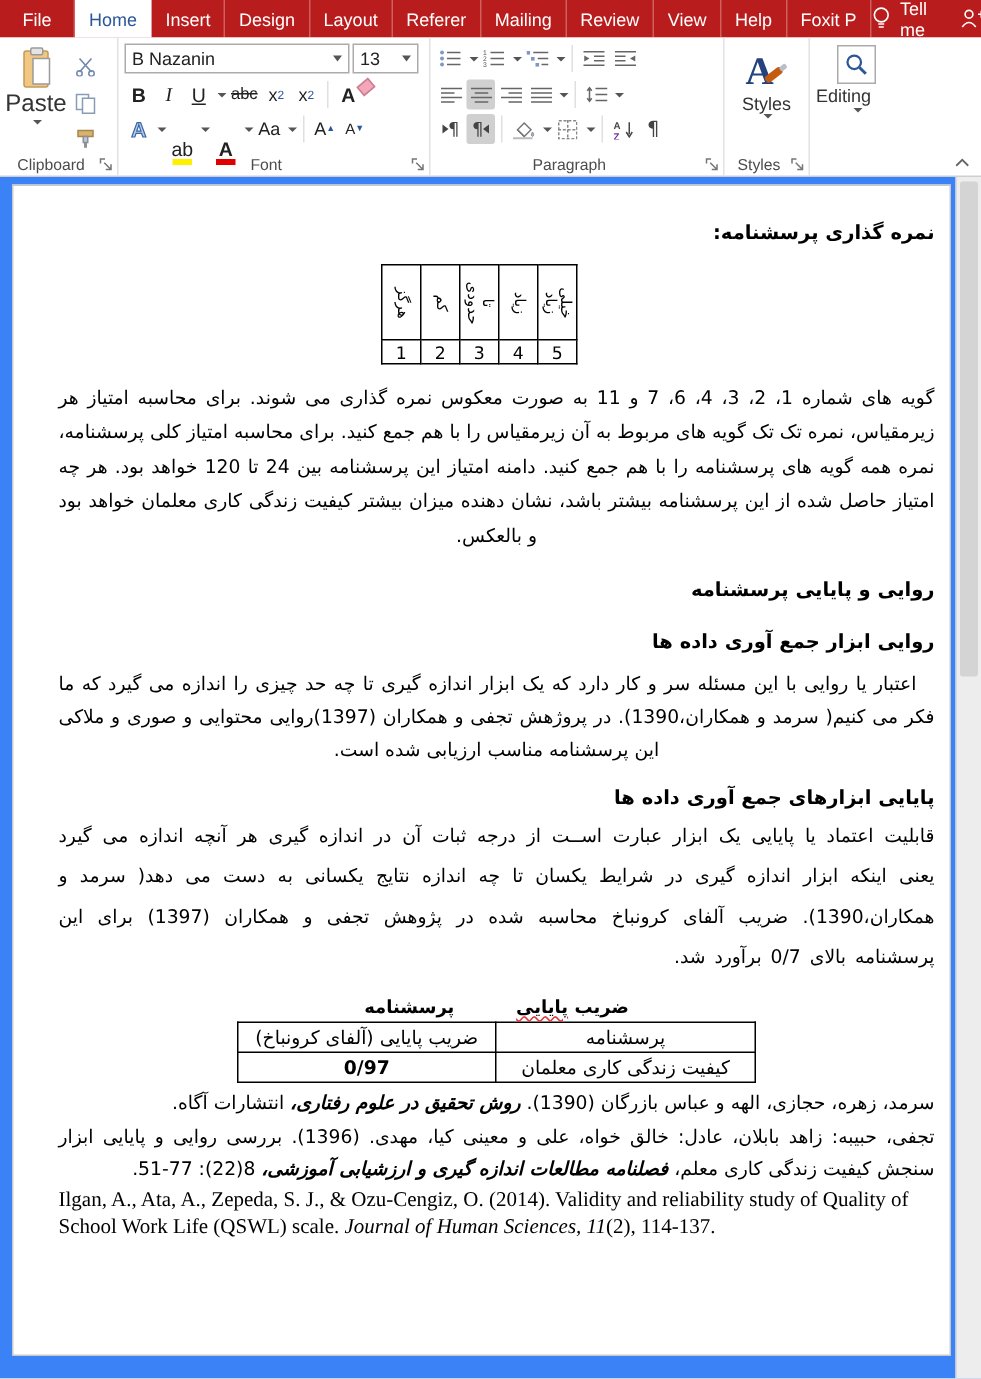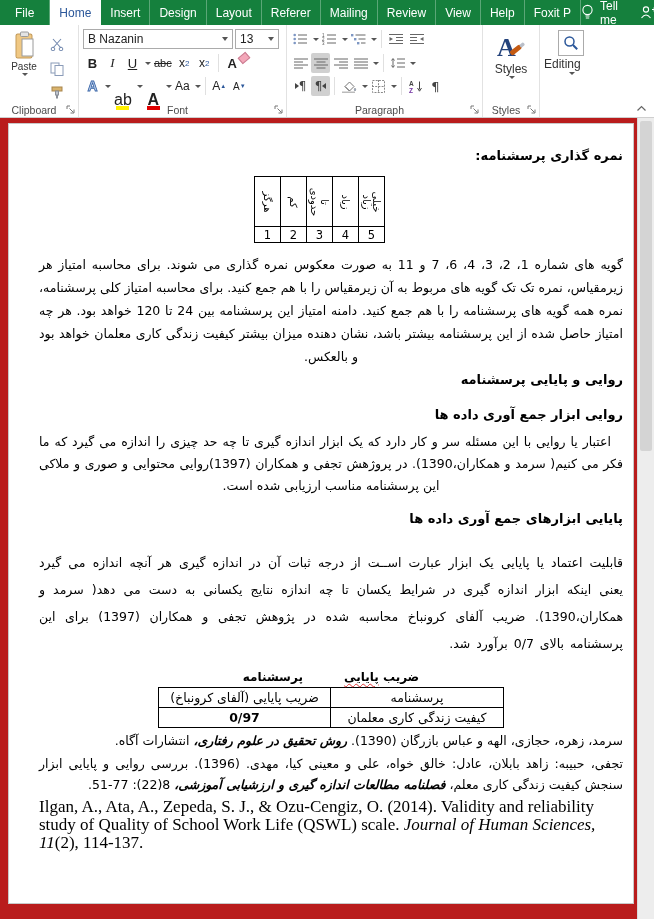--- a/index.html
+++ b/index.html
@@ -1,20 +1,20 @@
 <!DOCTYPE html>
 <html lang="en"><head>
 <meta charset="utf-8">
 <style>
   * { box-sizing:border-box; margin:0; padding:0; }
   html,body { width:654px; height:919px; }
   body { background:#E4E4E4; font-family:"Liberation Sans",sans-serif; overflow:hidden; position:relative; }
 
   
-  .tabbar { height:25px; background:#15803d; display:flex; align-items:stretch; color:#fff; font-size:12px; }
+  .tabbar { height:25px; background:#b91c1c; display:flex; align-items:stretch; color:#fff; font-size:12px; }
   .tab { padding:0 9px; display:flex; align-items:center; border-right:1px solid rgba(255,255,255,.30); white-space:nowrap; cursor:default; }
   .tab.file { padding:0 15px; }
   .tab.active { background:#fff; color:#2B579A; border-right:1px solid rgba(255,255,255,.30); }
   .tabbar-right { margin-left:auto; display:flex; align-items:center; gap:22px; padding-right:16px; }
   .tb-it { display:flex; align-items:center; gap:6px; }
 
   
   .ribbon { height:93px; background:#fff; border-bottom:1px solid #CFCFCF; display:flex; position:relative; font-size:12px; color:#262626; }
   .rgroup { position:relative; height:100%; border-right:1px solid #E2E2E2; padding:3px 4px 15px 4px; }
   .glabel { position:absolute; bottom:1px; left:0; right:10px; text-align:center; font-size:10.5px; color:#4c4c4c; }
@@ -22,35 +22,35 @@
   .rrow { display:flex; align-items:center; height:22px; gap:1px; }
   .btn { display:inline-flex; align-items:center; justify-content:center; height:20px; min-width:19px; padding:0 2px; border-radius:2px; color:#222; }
   .btn.on { background:#D0D0D0; }
   .dd { width:0; height:0; border-left:3px solid transparent; border-right:3px solid transparent; border-top:3.5px solid #555; margin-left:2px; }
   .vsep { width:1px; height:18px; background:#E0E0E0; margin:0 3px; }
 
   
   .g-clip { width:79px; }
   .clipwrap { display:flex; height:100%; }
   .pastebig { width:40px; display:flex; flex-direction:column; align-items:center; padding-top:3px; gap:1px; }
-  .pastebig .lbl { font-size:10px; color:#333; }
+  .pastebig .lbl { font-size:16px; color:#333; }
   .pasteside { display:flex; flex-direction:column; align-items:center; gap:4px; padding-top:7px; width:26px; }
 
   
   .g-font { width:208px; }
   .combo { display:flex; align-items:center; border:1px solid #ABABAB; height:20px; background:#fff; font-size:12px; padding:0 4px; color:#222; }
   .combo .chev { width:0; height:0; border-left:3.5px solid transparent; border-right:3.5px solid transparent; border-top:4px solid #555; margin-left:auto; }
   .b-b { font-weight:bold; font-size:13px; }
   .b-i { font-style:italic; font-family:"Liberation Serif",serif; font-size:13px; }
   .b-u { text-decoration:underline; font-size:13px; }
   .b-abc { text-decoration:line-through; font-size:11px; }
   .b-sub sub,.b-sup sup { font-size:8px; color:#2B579A; }
   .fx-a { font-weight:bold; font-size:14px; color:#B8CCE9; -webkit-text-stroke:0.8px #3A66A8; }
   .stack { display:flex; flex-direction:column; align-items:center; line-height:10px; }
-  .stack .t { font-size:16px;margin-top:32px; }
+  .stack .t { font-size:13px;margin-top:32px; }
   .bar { width:13px; height:4px; margin-top:1px; }
   .caret-up,.caret-dn { font-size:6px; color:#2B579A; line-height:6px; }
   .b-aa { font-size:12px; }
   .eraser { position:relative; font-size:13px; font-weight:bold; }
   .eraser::after { content:""; position:absolute; right:-7px; top:1px; width:8px; height:6px; background:#F4A7B9; border:1px solid #C97F93; transform:rotate(-40deg); }
 
   
   .g-para { width:196px; }
   .pilc { font-size:12px; color:#444; font-family:"DejaVu Sans",sans-serif; }
   .tri-r { width:0;height:0;border-left:4px solid #444;border-top:3px solid transparent;border-bottom:3px solid transparent; }
@@ -58,21 +58,21 @@
 
   
   .g-styles { width:57px; text-align:center; }
   .g-edit { width:62px; text-align:left; border-right:1px solid #E2E2E2; }
   .bigbtn { display:flex; flex-direction:column; align-items:center; padding-top:2px; gap:0px; }
   .bigbtn .lbl { font-size:12px; color:#333; }
   .editbox { width:26px; height:26px; border:1px solid #ABABAB; background:#fff; display:flex; align-items:center; justify-content:center; margin:2px auto 1px; }
   .collapse { position:absolute; right:7px; bottom:5px; }
 
   
-  .docarea { position:absolute; top:118px; left:0; right:0; bottom:0; background:#b91c1c; }
+  .docarea { position:absolute; top:118px; left:0; right:0; bottom:0; background:#3b82f6; }
   .scrolltrack { position:absolute; top:0; right:0; width:17px; bottom:0; background:#EDEDED; border-left:1px solid #DADADA; }
   .scrollthumb { position:absolute; top:3px; left:2px; width:12px; height:330px; background:#D4D4D4; border-radius:2px; }
   .page { position:absolute; top:5px; left:8px; width:626px; height:781px; background:#fff; border:1px solid #C9C9C9;
           padding:22px 10px 0 30px; direction:rtl; font-family:"DejaVu Sans",sans-serif; font-size:12.5px; color:#000; }
   .h-bold { font-weight:bold; font-size:13px; line-height:20px; }
   .para { text-align:justify; text-align-last:center; line-height:23px; margin-top:10px; }
   .para.last-right { text-align-last:right; }
   .indent1 { text-indent:12px; }
   .loose { line-height:27px; word-spacing:2px; }
 
@@ -88,21 +88,21 @@
   .sq { text-decoration:underline; text-decoration-style:wavy; text-decoration-color:#E03A3A; text-decoration-thickness:1px; text-underline-offset:2px;margin-left:37px; }
   .reltbl { margin:3px auto 0; }
   .reltbl td { border:1px solid #000; text-align:center; height:20px; font-size:12.5px; padding:0 6px; }
   .reltbl .c-q { width:173px; }
   .reltbl .c-c { width:172px; }
   .bold { font-weight:bold; }
 
   .refs-h { font-weight:bold; font-size:13px; margin-top:46px; }
   .ref { text-align:justify; text-align-last:right; line-height:21px; margin-top:2px; font-size:12.5px; }
   .ref .bi { font-weight:bold; font-style:italic; }
-  .ref-en { direction:ltr; text-align:left; text-align-last:left; font-family:"Liberation Serif",serif; font-size:17px; line-height:18px; margin-top:3px; }
+  .ref-en { direction:ltr; text-align:left; text-align-last:left; font-family:"Liberation Serif",serif; font-size:14px; line-height:18px; margin-top:3px; }
   .ref-en .it { font-style:italic; }
   svg { display:block; }
 </style>
 </head>
 <body>
 
 <div class="tabbar">
   <div class="tab file">File</div>
   <div class="tab active">Home</div>
   <div class="tab">Insert</div>
@@ -451,28 +451,28 @@
         <td class="num">2</td>
         <td class="num">3</td>
         <td class="num">4</td>
         <td class="num">5</td>
       </tr>
     </tbody>
       </table>
 
     <div class="para">گویه های شماره 1، 2، 3، 4، 6، 7 و 11 به صورت معکوس نمره گذاری  می شوند. برای محاسبه امتیاز هر زیرمقیاس، نمره تک تک گویه های مربوط به آن زیرمقیاس را با هم جمع کنید. برای محاسبه امتیاز کلی پرسشنامه، نمره همه گویه های پرسشنامه را با هم جمع کنید. دامنه امتیاز این پرسشنامه بین 24 تا 120 خواهد بود. هر چه امتیاز حاصل شده از این پرسشنامه بیشتر باشد، نشان دهنده میزان بیشتر کیفیت زندگی کاری معلمان خواهد بود و بالعکس.</div>
 
-    <div class="h-bold" style="margin-top:2px;">روایی و پایایی پرسشنامه</div>
+    <div class="h-bold" style="margin-top:16px;">روایی و پایایی پرسشنامه</div>
     <div class="h-bold" style="margin-top:15px;">روایی ابزار جمع آوری داده ها</div>
 
     <div class="para indent1" style="margin-top:6px; line-height:22px;">اعتبار یا روایی با این مسئله سر و کار دارد که یک ابزار اندازه گیری تا چه حد چیزی را اندازه می گیرد که ما فکر می کنیم( سرمد و همکاران،1390). در پروژهش تجفی و همکاران (1397)روایی محتوایی و صوری و ملاکی این پرسشنامه مناسب ارزیابی شده است.</div>
 
     <div class="h-bold" style="margin-top:12px;">پایایی ابزارهای جمع آوری داده ها</div>
 
-    <div class="para loose last-right" style="margin-top:20px;">قابلیت اعتماد یا پایایی یک ابزار عبارت اســت از درجه ثبات آن در اندازه گیری هر آنچه اندازه می گیرد یعنی اینکه ابزار اندازه گیری در شرایط یکسان تا چه اندازه نتایج یکسانی به دست می دهد( سرمد و همکاران،1390). ضریب آلفای کرونباخ محاسبه شده در پژوهش تجفی و همکاران (1397)  برای این پرسشنامه بالای 0/7 برآورد شد.</div>
+    <div class="para loose last-right" style="margin-top:0;">قابلیت اعتماد یا پایایی یک ابزار عبارت اســت از درجه ثبات آن در اندازه گیری هر آنچه اندازه می گیرد یعنی اینکه ابزار اندازه گیری در شرایط یکسان تا چه اندازه نتایج یکسانی به دست می دهد( سرمد و همکاران،1390). ضریب آلفای کرونباخ محاسبه شده در پژوهش تجفی و همکاران (1397)  برای این پرسشنامه بالای 0/7 برآورد شد.</div>
 
     <div class="cap"><span>ضریب </span><span class="sq">پایایی</span><span> پرسشنامه</span></div>
 
     <table class="reltbl">
       <tbody>
           <tr>
         <td class="c-q">پرسشنامه</td>
         <td class="c-c">ضریب پایایی (آلفای کرونباخ)</td>
       </tr>
       <tr>

